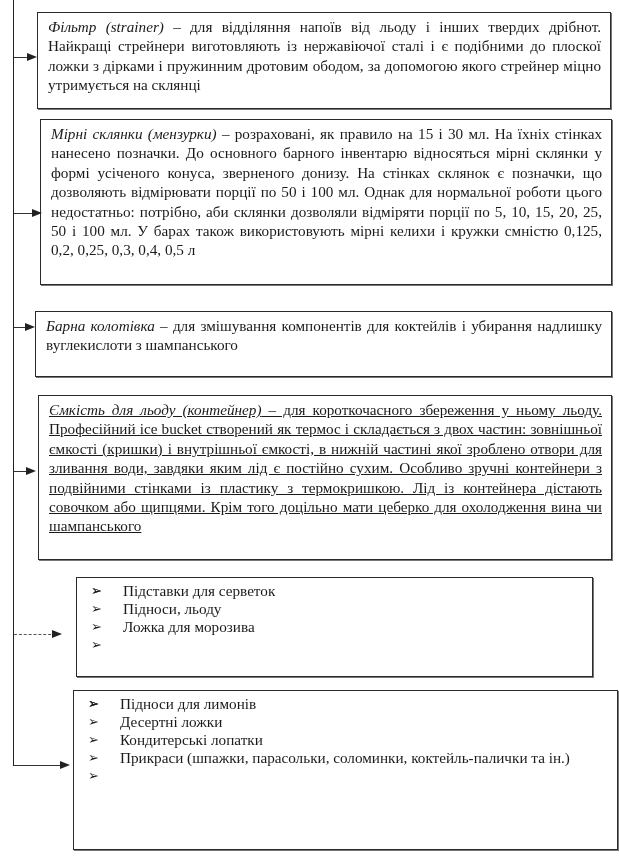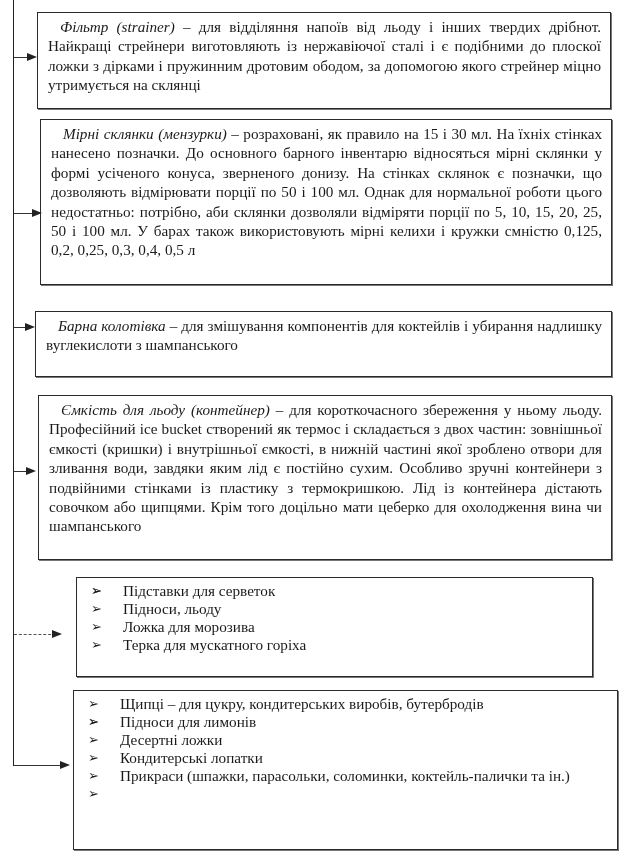--- a/index.html
+++ b/index.html
@@ -8,21 +8,21 @@
   .trunk { position: absolute; left: 13px; top: 0; width: 0; height: 766px;
            border-left: 1.6px solid #222; }
   .connector { position: absolute; height: 0; border-top: 1.2px solid #333; }
   .connector.dashed { border-top: 1.2px dashed #555; }
   .arrow-head { position: absolute; width: 0; height: 0;
                 border-top: 4px solid transparent; border-bottom: 4px solid transparent;
                 border-left: 10px solid #222; }
   .box { position: absolute; border: 1.5px solid #2a2a2a; box-sizing: border-box;
          padding: 4px 9px 6px 10px; font-size: 15.2px; line-height: 19.4px;
          text-align: justify; box-shadow: 1px 1px 0 #777; }
-  .box .term { font-style: italic; margin-left: 12px; }
+  .box .term { font-style: italic; }
   .list-box { position: absolute; border: 1.5px solid #2a2a2a; box-sizing: border-box;
               padding: 4px 8px 5px 14px; font-size: 15.2px; line-height: 18px;
               box-shadow: 1px 1px 0 #777; }
   .list-box ul { list-style: none; margin: 0; padding: 0; }
   .list-box li { position: relative; padding-left: 32px; }
   .list-box li .bullet { position: absolute; left: 0; top: 0; font-size: 13px; }
 </style>
 </head>
 <body>
 
@@ -41,41 +41,41 @@
 </div>
 
 <div class="connector" style="left:14px; top:327px; width:16px;"></div>
 <div class="arrow-head" style="left:25px; top:323px;"></div>
 <div class="box" style="left:35px; top:311px; width:577px; height:66px;">
   <span class="term">Барна колотівка</span><span> – для змішування компонентів для коктейлів і убирання надлишку вуглекислоти з шампанського</span>
 </div>
 
 <div class="connector" style="left:14px; top:471px; width:14px;"></div>
 <div class="arrow-head" style="left:26px; top:467px;"></div>
-<div class="box" style="left:38px; top:395px; width:574px; height:165px;">
+<div class="box" style="left:38px; top:395px; width:574px; height:165px;text-decoration:underline;">
   <span class="term">Ємкість для льоду (контейнер)</span><span> – для короткочасного збереження у ньому льоду. Професійний ice bucket створений як термос і складається з двох частин: зовнішньої ємкості (кришки) і внутрішньої ємкості, в нижній частині якої зроблено отвори для зливання води, завдяки яким лід є постійно сухим. Особливо зручні контейнери з подвійними стінками із пластику з термокришкою. Лід із контейнера дістають совочком або щипцями. Крім того доцільно мати цеберко для охолодження вина чи шампанського</span>
 </div>
 
 <div class="connector dashed" style="left:14px; top:634px; width:42px;"></div>
 <div class="arrow-head" style="left:52px; top:630px;"></div>
 <div class="list-box" style="left:76px; top:577px; width:517px; height:100px;">
   <ul>
     <li><span class="bullet">➢</span></li>
     <li><span class="bullet">➢</span><span>Підставки для серветок</span></li>
     <li><span class="bullet">➢</span><span>Підноси, льоду</span></li>
     <li><span class="bullet">➢</span><span>Ложка для морозива</span></li>
-    <li><span class="bullet">➢</span><span>Терка для мускатного горіха</span></li>
+    <li><span class="bullet">➢</span></li>
   </ul>
 </div>
 
 <div class="connector" style="left:14px; top:765px; width:50px;"></div>
 <div class="arrow-head" style="left:60px; top:761px;"></div>
 <div class="list-box" style="left:73px; top:690px; width:545px; height:160px;">
   <ul>
-    <li><span class="bullet">➢</span><span>Щипці – для цукру, кондитерських виробів, бутербродів</span></li>
+    <li><span class="bullet">➢</span></li>
     <li><span class="bullet">➢</span></li>
     <li><span class="bullet">➢</span><span>Підноси для лимонів</span></li>
     <li><span class="bullet">➢</span><span>Десертні ложки</span></li>
     <li><span class="bullet">➢</span><span>Кондитерські лопатки</span></li>
     <li><span class="bullet">➢</span><span>Прикраси (шпажки, парасольки, соломинки, коктейль-палички та ін.)</span></li>
     <li><span class="bullet">➢</span></li>
   </ul>
 </div>
 
 </body></html>

